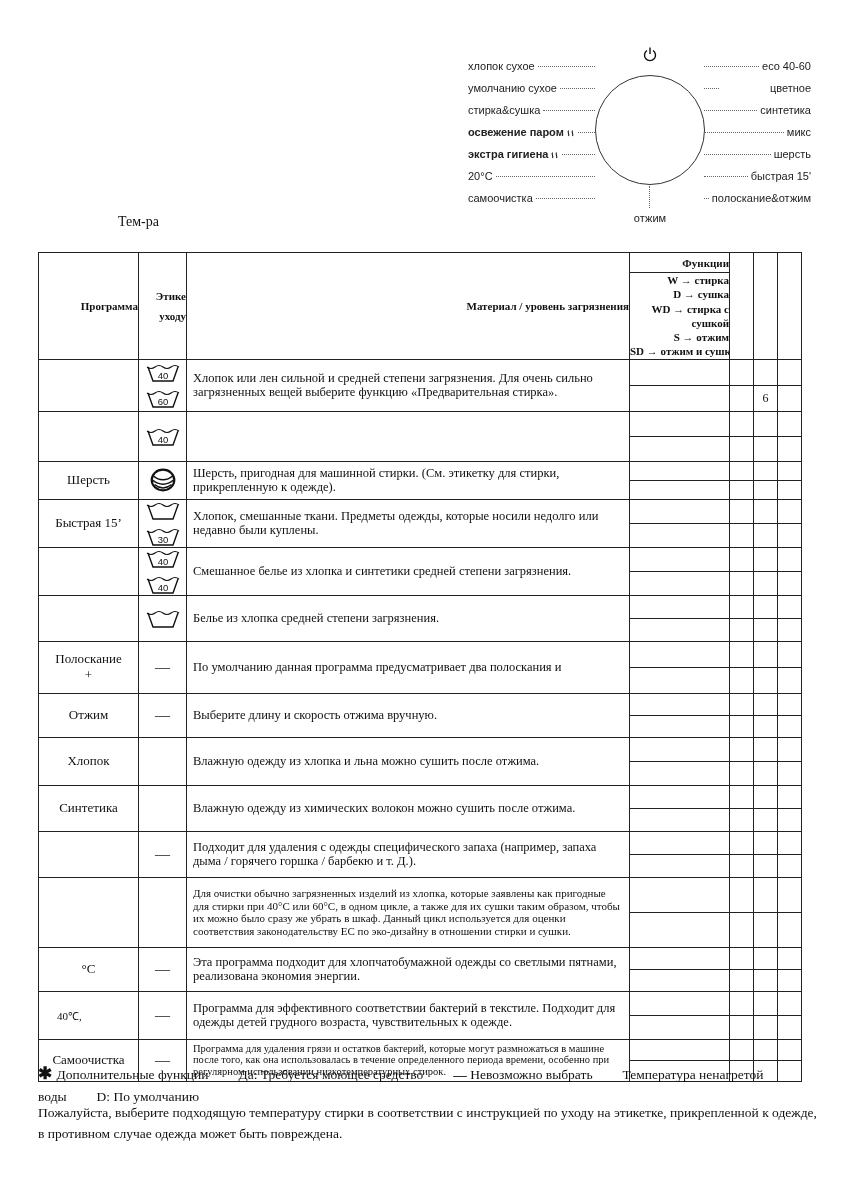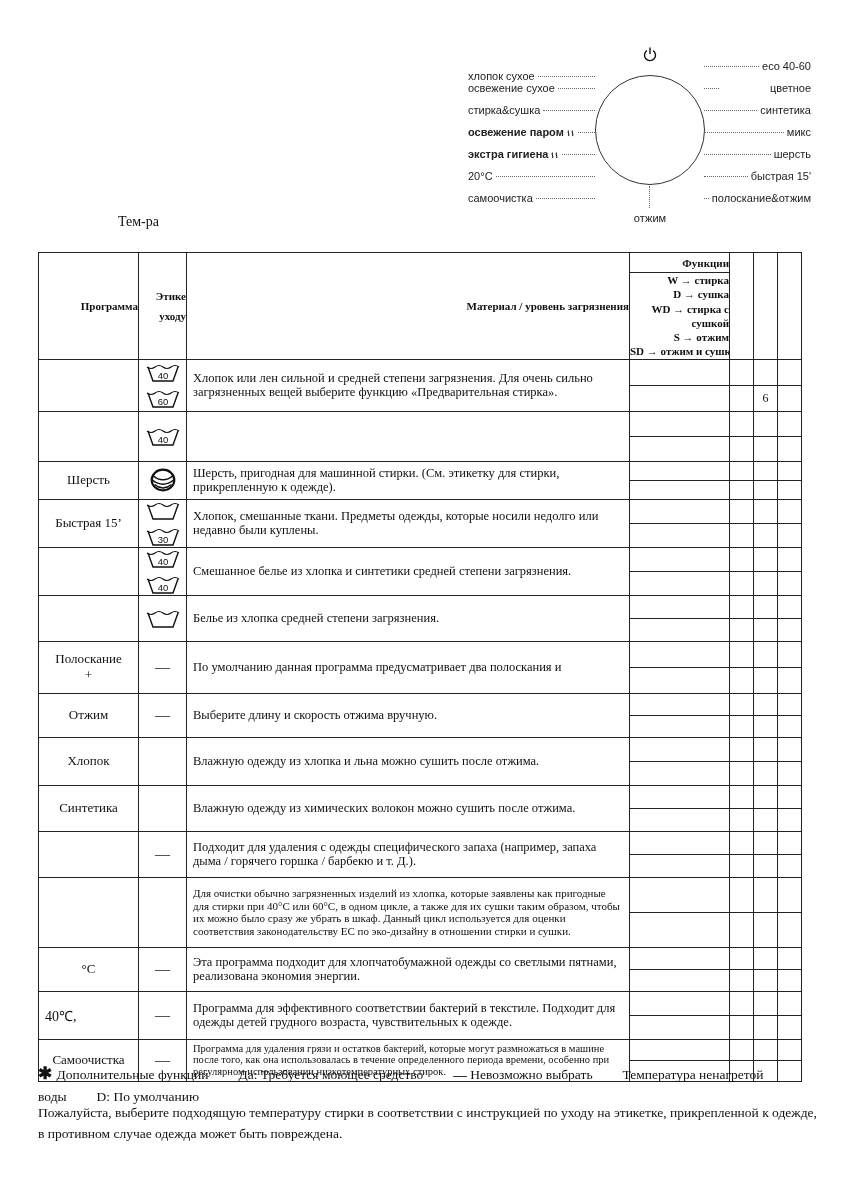--- a/index.html
+++ b/index.html
@@ -27,21 +27,21 @@
   
   .main-table{position:absolute;left:38px;top:252px;width:763px;
         border-collapse:collapse;table-layout:fixed}
   .main-table th,.main-table td{border:1px solid #222;padding:0;overflow:hidden}
   .main-table th{font-weight:bold;font-size:11px;vertical-align:middle;text-align:right}
   .care-gap{margin-top:8px}
   .legend{font-size:7.5px;text-align:left;vertical-align:top;
         padding:2px 1px 0 3px;line-height:1.3}
   .legend-line{white-space:nowrap}
   td.program{font-size:13px;text-align:center;vertical-align:middle;white-space:pre-line;padding:1px}
-  td.program.p-small{font-size:14px;text-align:left;padding-left:6px}
+  td.program.p-small{font-size:11px;text-align:left;padding-left:18px}
   td.labelcol{text-align:center;vertical-align:middle;padding:1px}
   td.material{font-size:12.5px;line-height:1.16;padding:2px 6px;vertical-align:middle;text-align:left}
   td.material.m-long{font-size:11px;line-height:1.15}
   td.material.m-xlong{font-size:10.5px;line-height:1.12}
   td.func{font-size:12px;text-align:center;vertical-align:middle}
   .dash{font-size:15px}
   .icon-stack{display:flex;flex-direction:column;align-items:center;justify-content:center;gap:7px}
 
   
   .footer-legend{position:absolute;left:38px;top:1061px;width:784px;font-size:13.5px;line-height:1.55}
@@ -57,26 +57,26 @@
   <div class="power-wrap">
     <svg width="16" height="16" viewBox="0 0 16 16">
       <path d="M5,3.5 A5.5,5.5 0 1 0 11,3.5" fill="none" stroke="#111" stroke-width="1.4"></path>
       <line x1="8" y1="0.5" x2="8" y2="7" stroke="#111" stroke-width="1.4"></line>
     </svg>
   </div>
   <div class="dial-circle"></div>
   <div class="dial-vline"></div>
   <div class="dial-bottom dlabel">отжим</div>
 
-<div class="dial-row left" style="top: 23px;">
+<div class="dial-row left" style="top: 13px;">
       <span class="dlabel">хлопок сухое</span>
       <div class="leader"></div>
     </div>
     <div class="dial-row left" style="top: 35px;">
-      <span class="dlabel">освежение сухое</span>
+      <span class="dlabel">умолчанию сухое</span>
       <div class="leader"></div>
     </div>
     <div class="dial-row left" style="top: 57px;">
       <span class="dlabel">стирка&amp;сушка</span>
       <div class="leader"></div>
     </div>
     <div class="dial-row left" style="top: 79px;">
       <span class="dlabel bold">освежение паром</span>
       <span class="steam-wrap">
         <svg width="9" height="10" viewBox="0 0 9 10">

